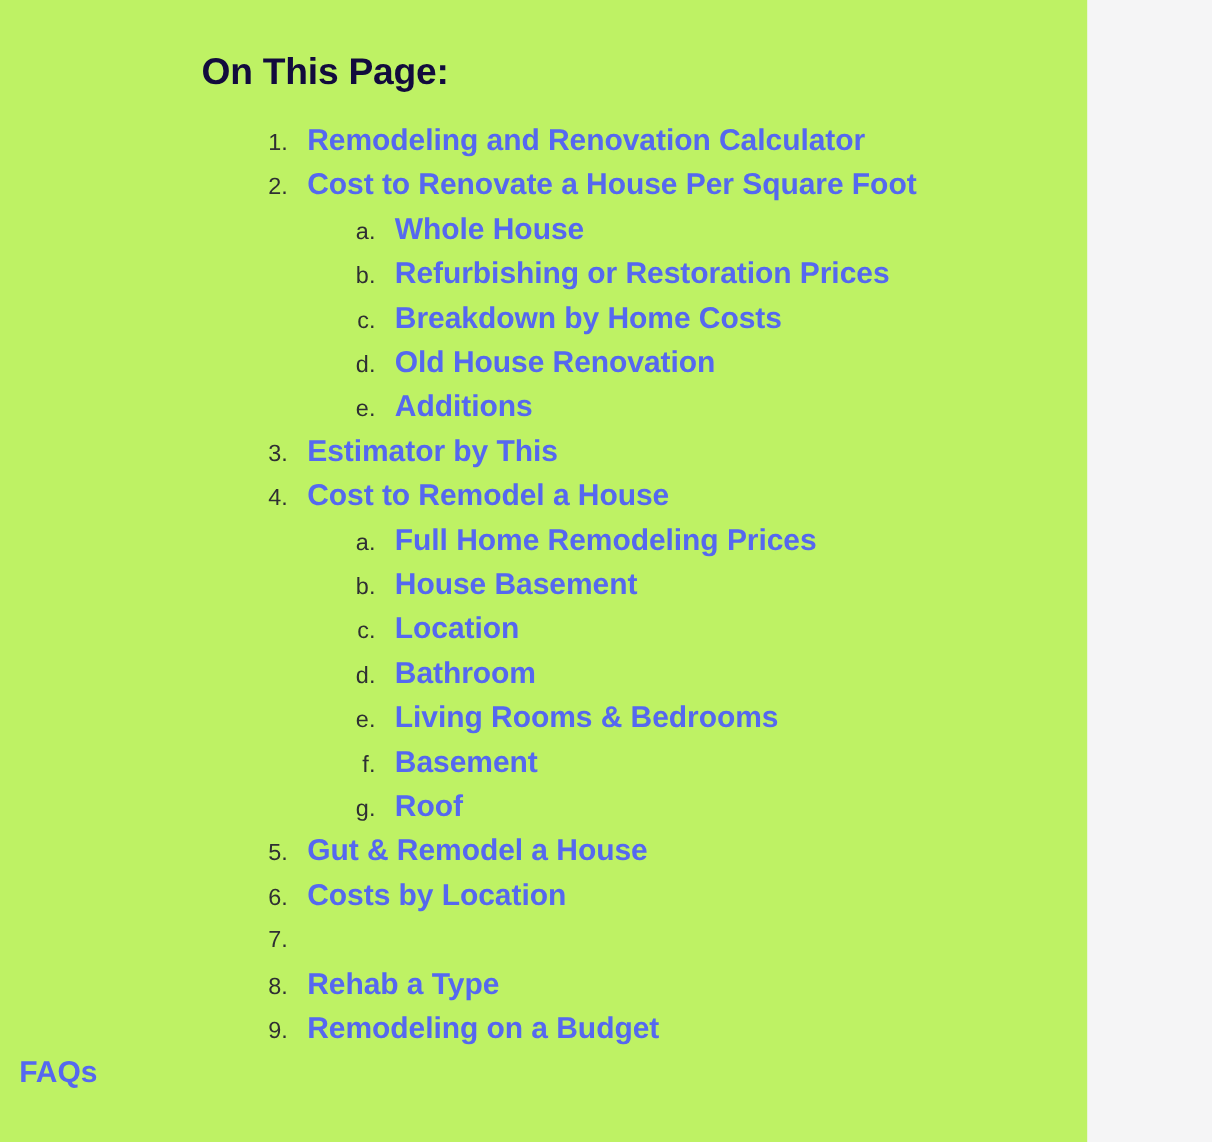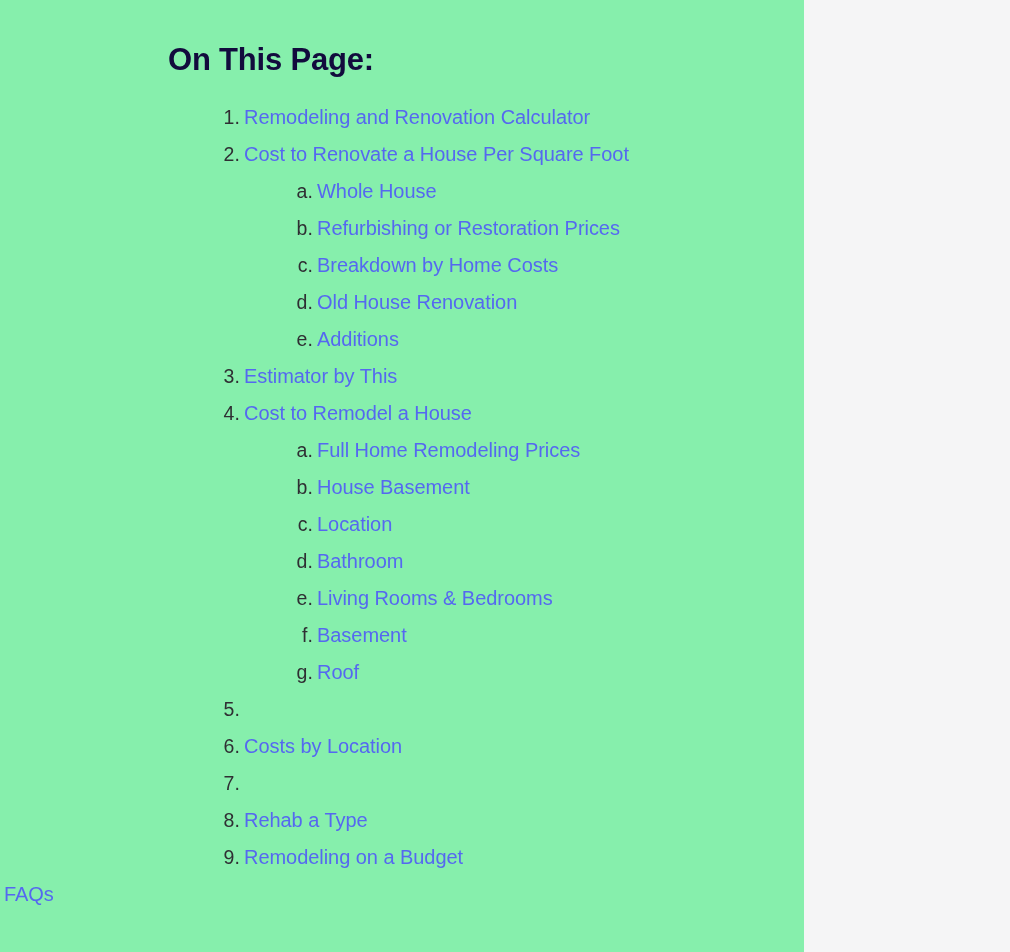--- a/index.html
+++ b/index.html
@@ -11,23 +11,23 @@
     width: 1010px;
     height: 952px;
     background: #f5f5f6;
     font-family: "Liberation Sans", sans-serif;
     -webkit-font-smoothing: antialiased;
     overflow: hidden;
   }
 
   .page {
     position: relative;
-    width: 804px;
+    width: 906px;
     height: 952px;
-    background: #86efac;
+    background: #bef264;
     box-sizing: border-box;
   }
 
   .toc-heading {
     position: absolute;
     left: 168px;
     top: 41px;
     margin: 0;
     font-size: 31px;
     line-height: 38px;
@@ -56,25 +56,25 @@
     text-align: right;
     color: #2f2f33;
     font-size: 19.5px;
     line-height: 26px;
     font-weight: 400;
     letter-spacing: 0.1px;
   }
 
   .toc-link {
     display: inline-block;
-    margin-left: 4px;
+    margin-left: 16px;
     color: #5568f0;
-    font-size: 20px;
+    font-size: 25px;
     line-height: 26px;
-    font-weight: 400;
+    font-weight: 700;
     letter-spacing: -0.05px;
     text-decoration: none;
     white-space: nowrap;
     cursor: pointer;
   }
 
   
   .level-1 .marker {
     width: 240px;
     padding-right: 0;
@@ -153,20 +153,21 @@
       <div class="toc-row level-2">
         <span class="marker">f.</span>
         <a class="toc-link" href="#">Basement</a>
       </div>
       <div class="toc-row level-2">
         <span class="marker">g.</span>
         <a class="toc-link" href="#">Roof</a>
       </div>
       <div class="toc-row level-1">
         <span class="marker">5.</span>
+        <a class="toc-link" href="#">Gut &amp; Remodel a House</a>
       </div>
       <div class="toc-row level-1">
         <span class="marker">6.</span>
         <a class="toc-link" href="#">Costs by Location</a>
       </div>
       <div class="toc-row level-1">
         <span class="marker">7.</span>
       </div>
       <div class="toc-row level-1">
         <span class="marker">8.</span>

